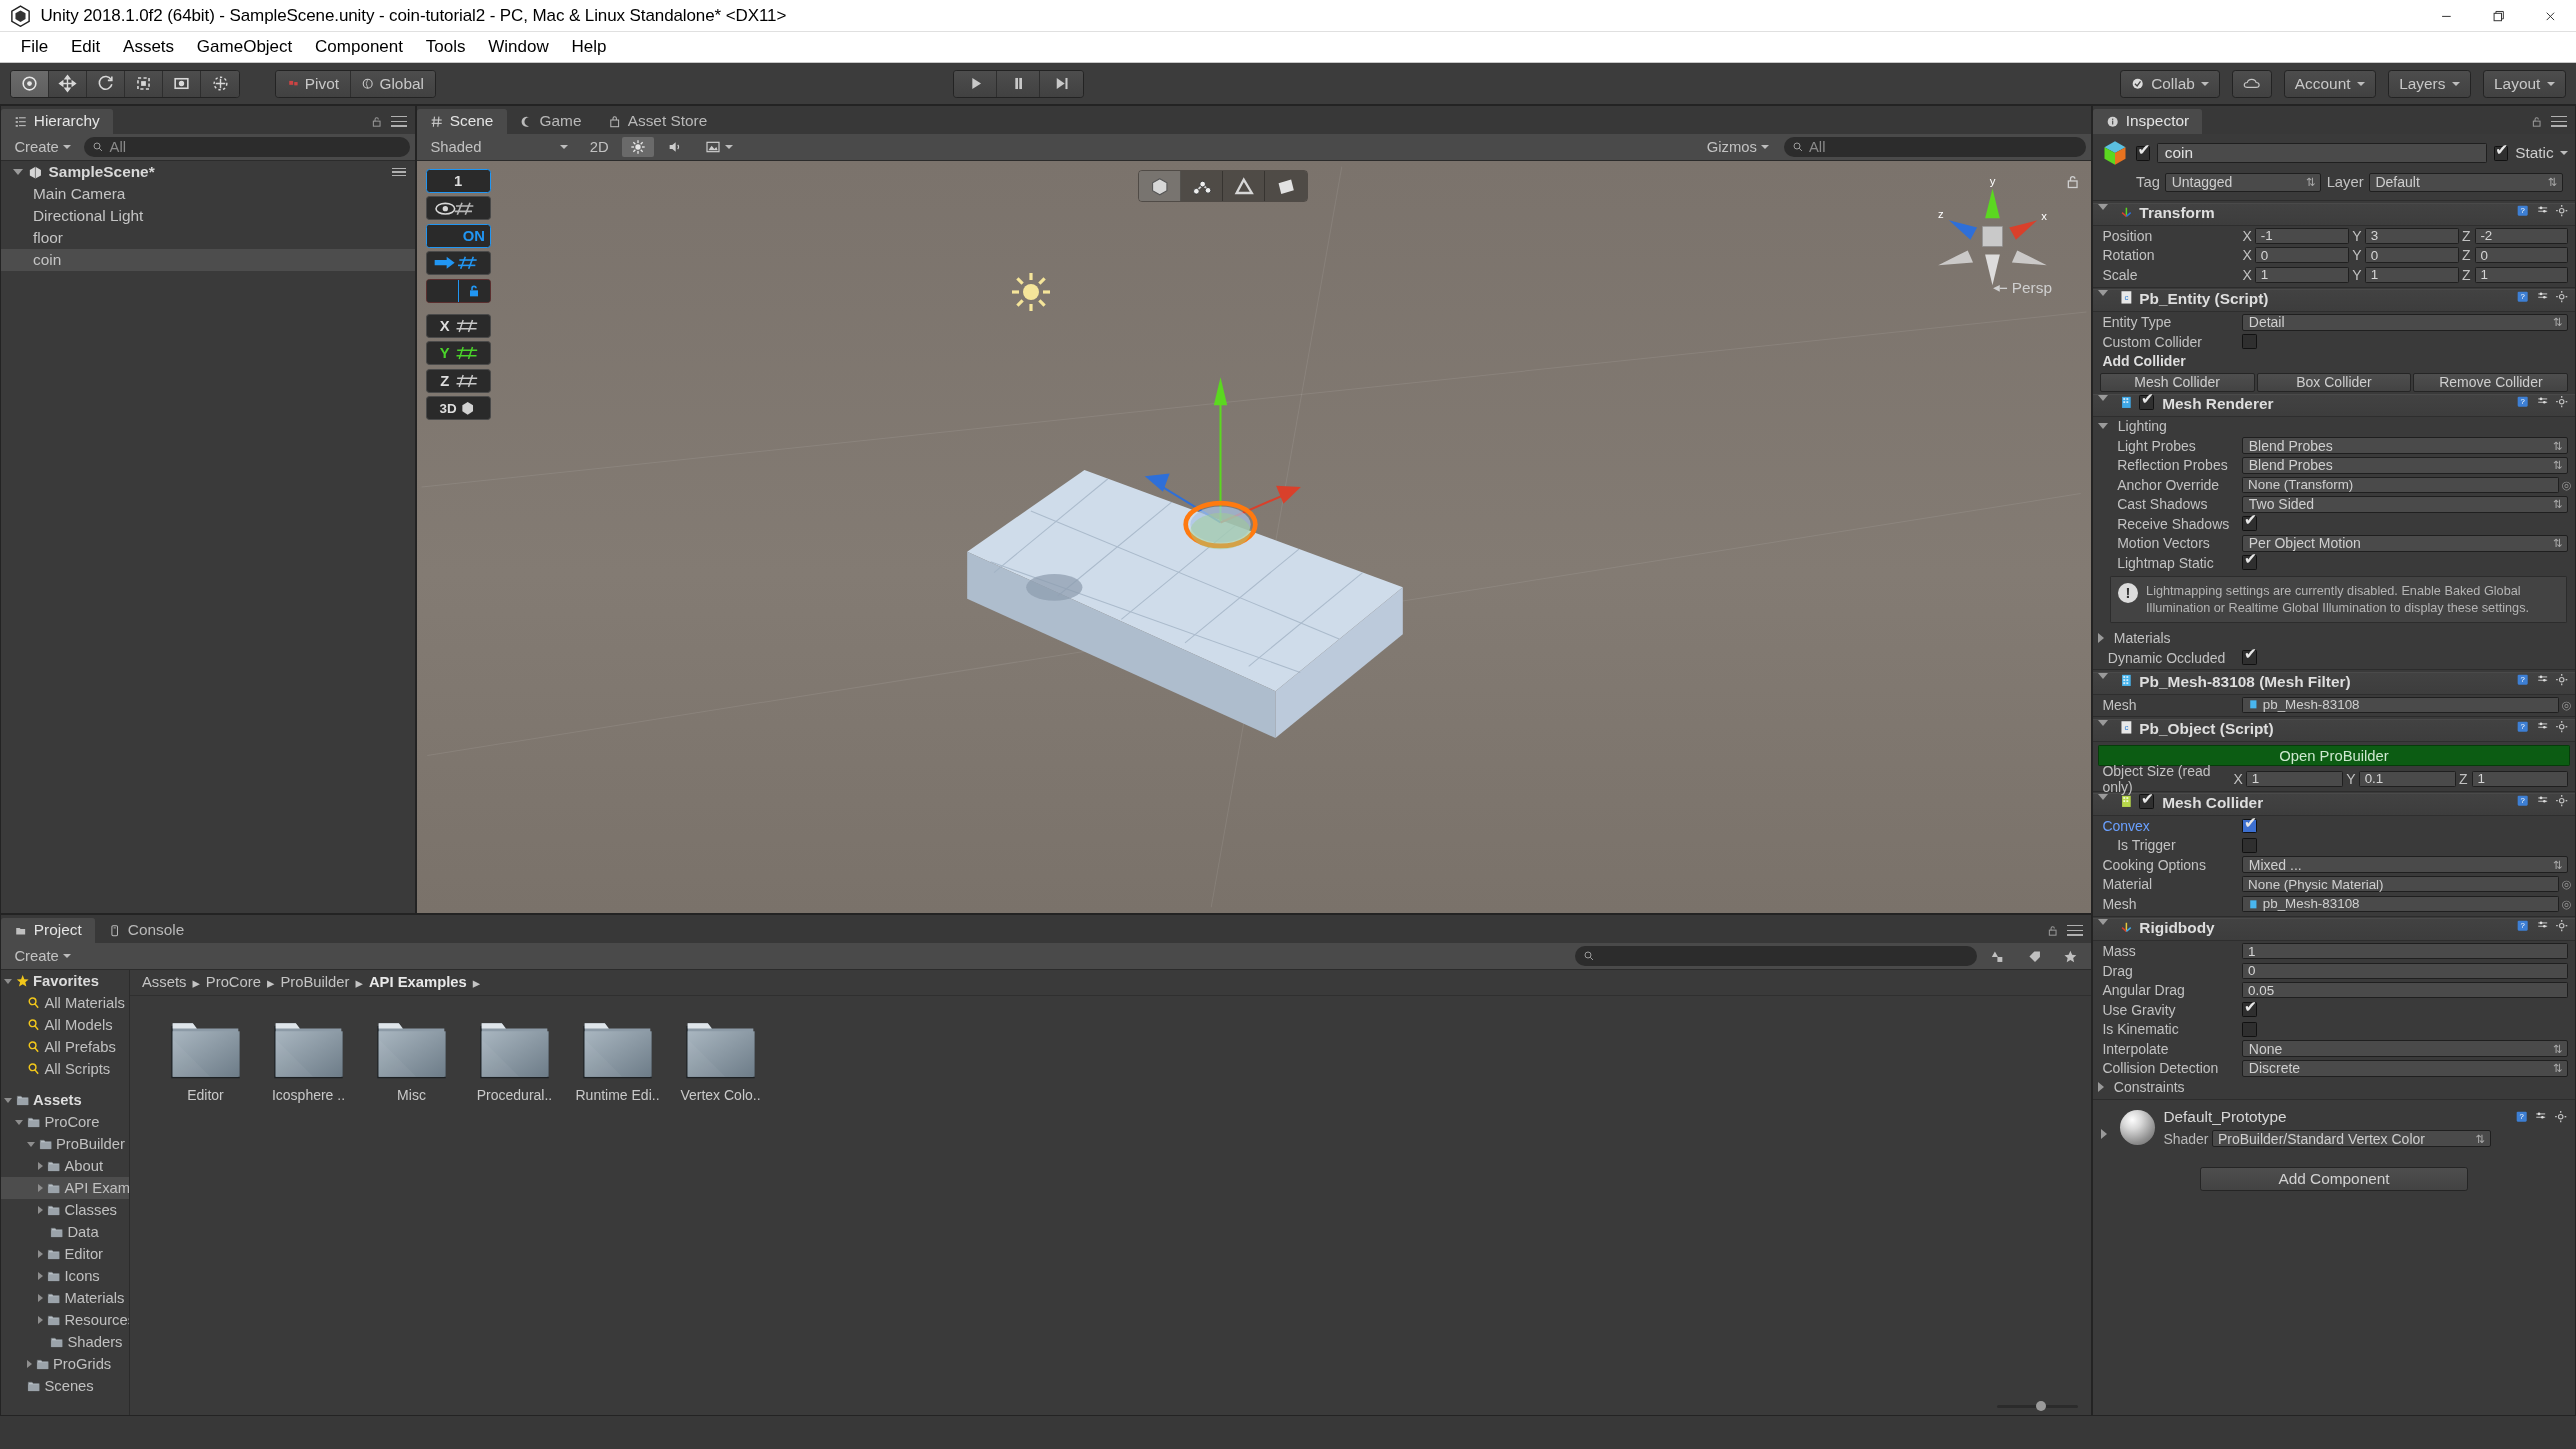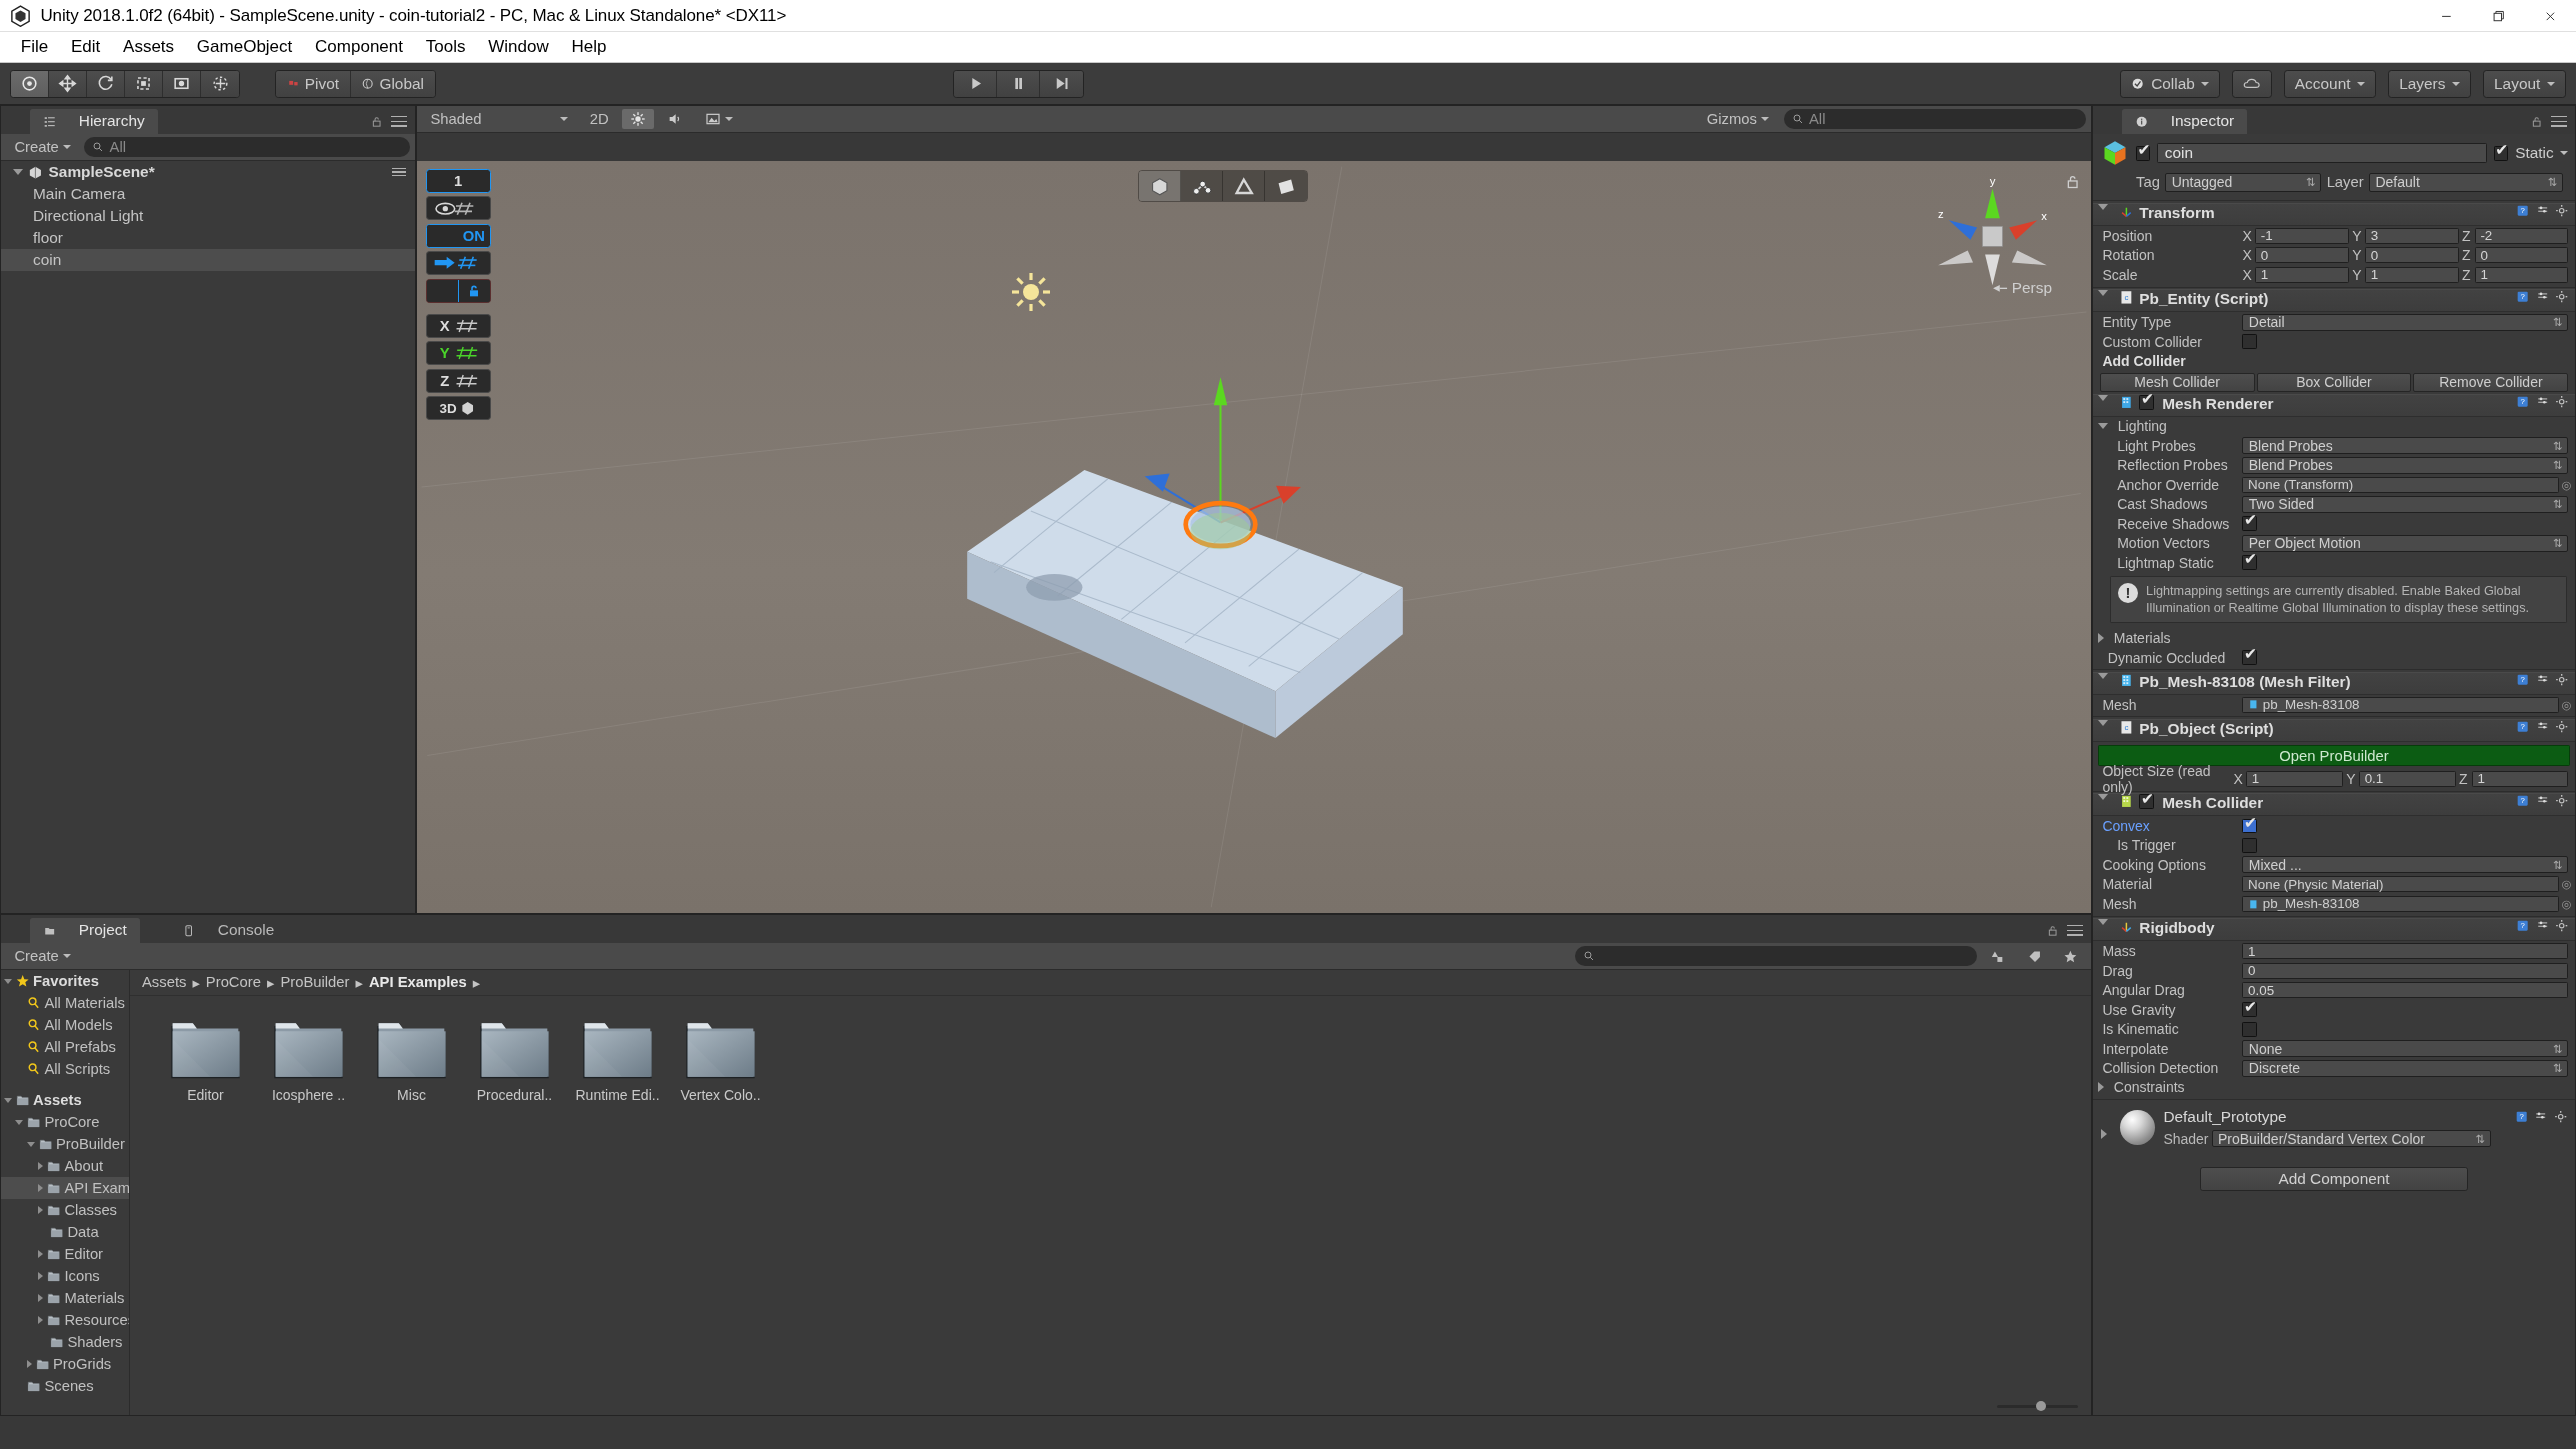--- a/index.html
+++ b/index.html
@@ -48,23 +48,23 @@
     font-size:15.4px; color:#c8c8c8; }
   .caret { width:0;height:0;border-left:4px solid transparent;border-right:4px solid transparent;
     border-top:4.7px solid #bdbdbd; }
 
   
   #workspace { position:absolute; top:105px; left:0; right:0; bottom:0; background:#383838; }
 
   .panel { position:absolute; background:#383838; border:0.7px solid #232323; }
   .tabstrip { height:28px; background:#383838; display:flex; align-items:flex-end;
     position:relative; }
-  .tab { height:25.5px; display:flex; align-items:center; gap:22px; padding:0 13.4px;
+  .tab { height:25.5px; display:flex; align-items:center; gap:6px; padding:0 13.4px;
     font-size:15.4px; color:#b9b9b9; background:transparent;
-    border-top-left-radius:2.7px; border-top-right-radius:2.7px;margin-left:29px; }
+    border-top-left-radius:2.7px; border-top-right-radius:2.7px; }
   .tab.active { background:#4a4a4a; color:#e4e4e4; }
   .tab svg { width:13.4px; height:13.4px; }
   .tabstrip-right { margin-left:auto; display:flex; align-items:center; gap:8px;
     padding-right:8px; height:25.5px; }
   .subtoolbar { height:27px; background:#4a4a4a; display:flex; align-items:center;
     border-bottom:0.7px solid #2b2b2b; padding:0 5.4px; gap:5.4px; }
   .sb-btn { height:20px; display:flex; align-items:center; gap:4px; padding:0 8px;
     font-size:14.8px; color:#c2c2c2; border-radius:2px; }
   .sb-btn.active { background:#6a6a6a; }
   .searchbox { height:20px; flex:1; background:#2c2c2c; border-radius:10px; display:flex;
@@ -429,20 +429,44 @@
       <div class="hrow" style="padding-left:32px">
         <span>floor</span>
       </div>
       <div class="hrow selected" style="padding-left:32px">
         <span>coin</span>
       </div>
     </div>
   </div>
 
   <div class="panel" id="sceneview">
+    <div class="tabstrip">
+      <div class="tab active">
+        <svg viewBox="0 0 24 24">
+            <line x1="8" y1="3" x2="6" y2="21" stroke="#ccc" stroke-width="2"></line>
+            <line x1="16" y1="3" x2="14" y2="21" stroke="#ccc" stroke-width="2"></line>
+            <line x1="3" y1="9" x2="21" y2="9" stroke="#ccc" stroke-width="2"></line>
+            <line x1="3" y1="15" x2="21" y2="15" stroke="#ccc" stroke-width="2"></line>
+          </svg>
+        <span>Scene</span>
+      </div>
+      <div class="tab">
+        <svg viewBox="0 0 24 24">
+            <path d="M16 4 A8 8 0 1 0 16 20 A9 9 0 1 1 16 4" fill="#bbb"></path>
+          </svg>
+        <span>Game</span>
+      </div>
+      <div class="tab">
+        <svg viewBox="0 0 24 24">
+            <rect x="5" y="9" width="14" height="12" fill="none" stroke="#bbb" stroke-width="1.8"></rect>
+            <path d="M9 9 V6 a3 3 0 0 1 6 0 V9" fill="none" stroke="#bbb" stroke-width="1.8"></path>
+          </svg>
+        <span>Asset Store</span>
+      </div>
+    </div>
     <div class="subtoolbar">
       <div class="sb-btn" style="width:154px">
         <span>Shaded</span>
         <i class="caret" style="margin-left:auto"></i>
       </div>
       <div class="sb-btn">
         <span>2D</span>
       </div>
       <div class="sb-btn active">
         <svg width="16" height="16" viewBox="0 0 24 24">

